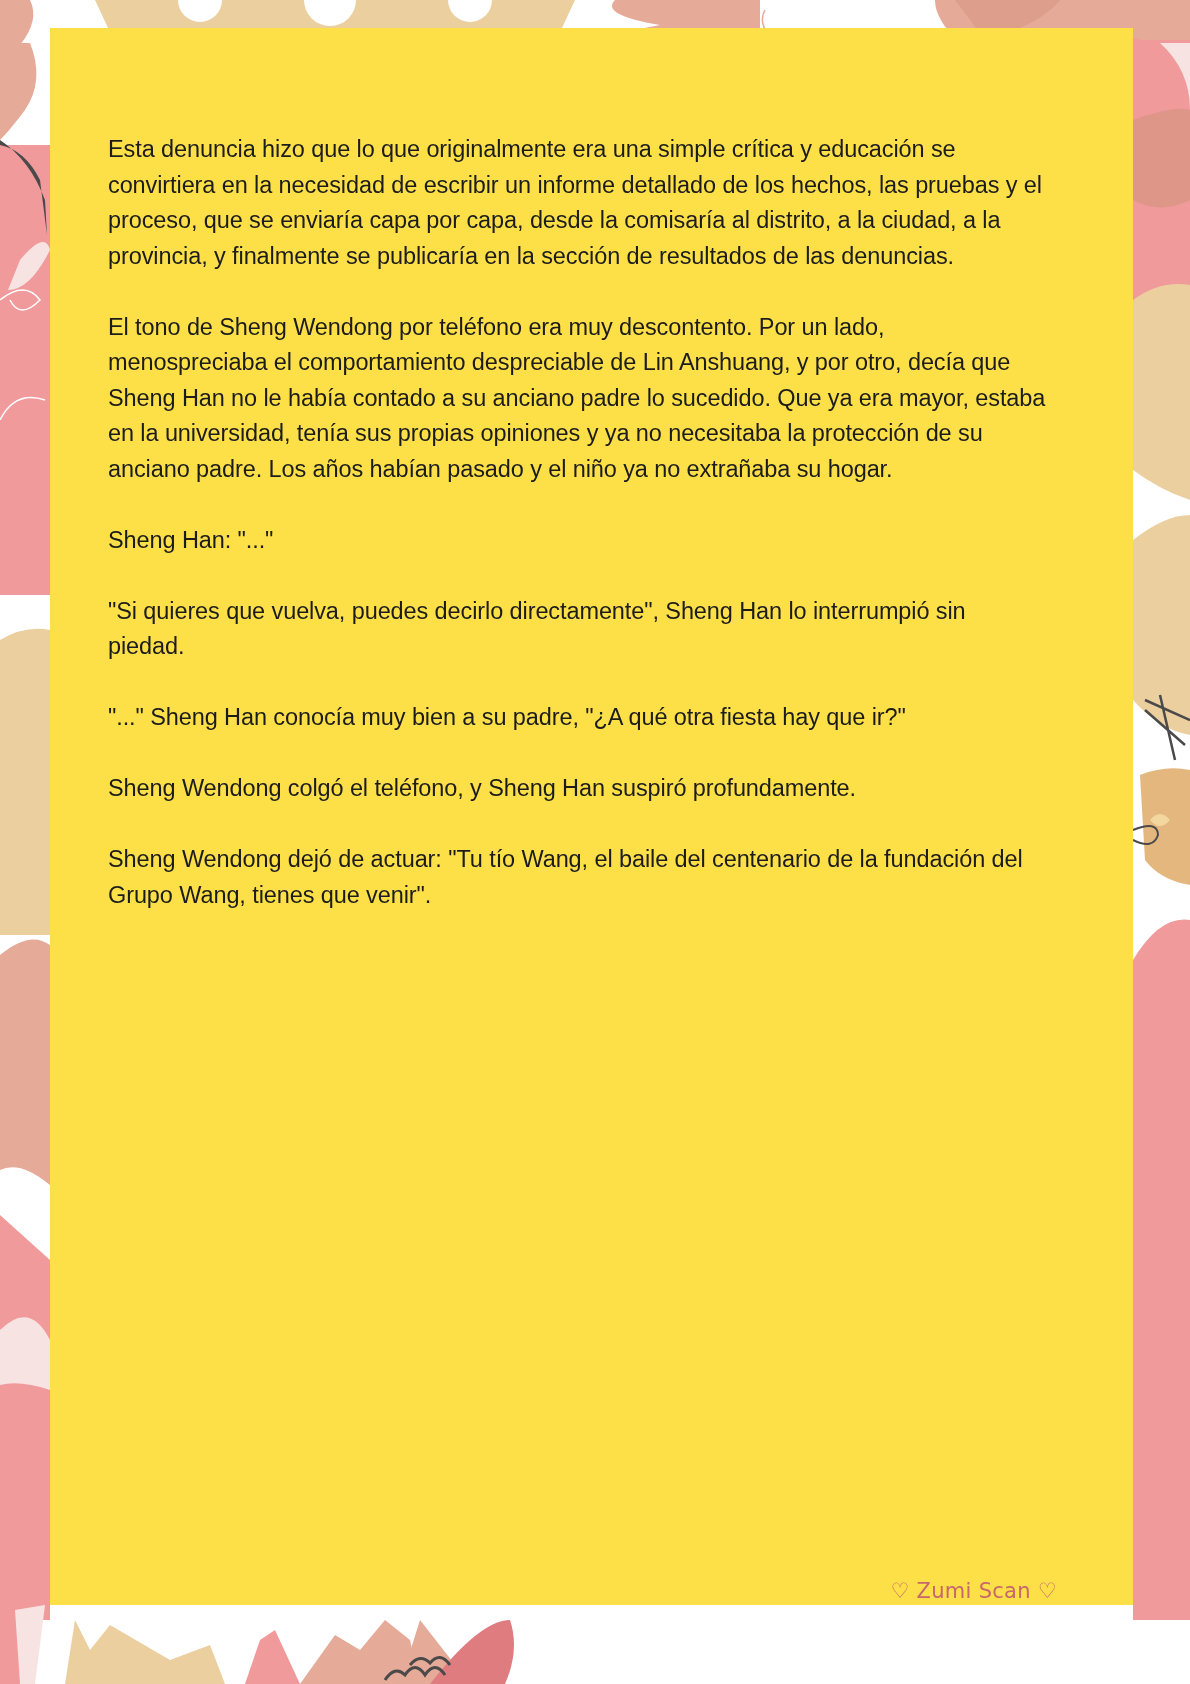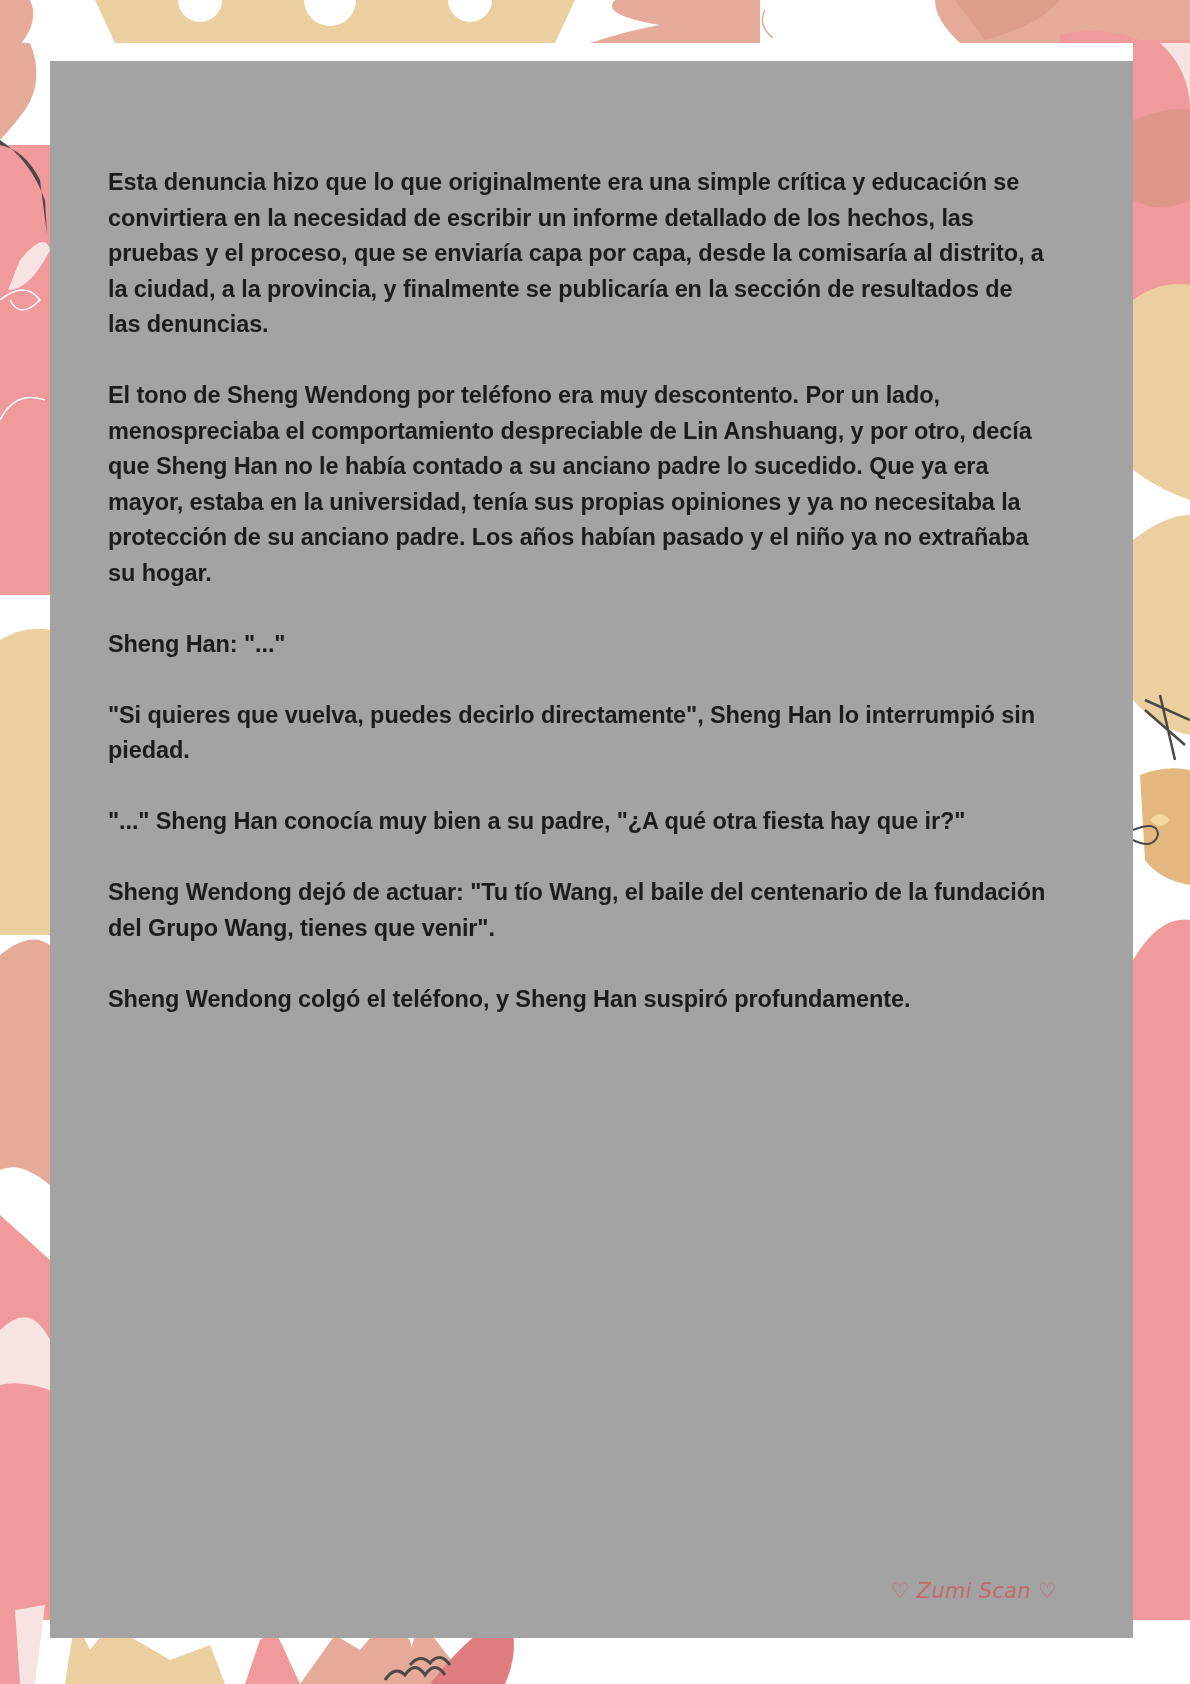--- a/index.html
+++ b/index.html
@@ -3,35 +3,33 @@
 <meta charset="utf-8">
 <style>
   html, body { margin: 0; padding: 0; }
   body {
     width: 1190px; height: 1684px; position: relative; overflow: hidden;
     background: #ffffff;
     font-family: "Liberation Sans", sans-serif;
   }
   .deco { position: absolute; }
   .page {
-    position: absolute; left: 50px; top: 61px; width: 1083px; height: 1577px;
-    background: #a3a3a3;
-    font-weight: bold;
+    position: absolute; left: 50px; top: 28px; width: 1083px; height: 1577px;
+    background: #fde047;
   }
   .content {
     position: absolute; left: 58px; top: 104px; width: 940px;
     font-size: 23.5px; line-height: 35.5px; color: #1c1c1c;
     letter-spacing: -0.1px;
   }
   .content p { margin: 0 0 35.5px 0; }
   .signature {
     position: absolute; right: 133px; top: 1579px;
     font-size: 21px; color: #c8676c; letter-spacing: 0.3px;
     font-family: "DejaVu Sans", sans-serif;
-    font-style: italic;
   }
 </style>
 </head>
 <body>
 
 <svg class="deco" width="1190" height="1684" viewBox="0 0 1190 1684" style="left:0;top:0;">
 
   <path d="M0 0 H1190 V43 H0 Z" fill="#ffffff"></path>
   <path d="M0 0 H30 Q40 20 20 45 L0 45 Z" fill="#e6aa99"></path>
   <path d="M95 0 H575 L555 43 H115 Z" fill="#eccf9f"></path>
@@ -79,18 +77,18 @@
   <path d="M385 1680 q10 -15 20 -5 q10 -15 20 0 q10 -15 20 0 M410 1665 q10 -12 20 -2 q10 -12 20 2" stroke="#4a4a4a" stroke-width="3" fill="none"></path>
 </svg>
 
 <div class="page">
   <div class="content">
     <p>Esta denuncia hizo que lo que originalmente era una simple crítica y educación se convirtiera en la necesidad de escribir un informe detallado de los hechos, las pruebas y el proceso, que se enviaría capa por capa, desde la comisaría al distrito, a la ciudad, a la provincia, y finalmente se publicaría en la sección de resultados de las denuncias.</p>
     <p>El tono de Sheng Wendong por teléfono era muy descontento. Por un lado, menospreciaba el comportamiento despreciable de Lin Anshuang, y por otro, decía que Sheng Han no le había contado a su anciano padre lo sucedido. Que ya era mayor, estaba en la universidad, tenía sus propias opiniones y ya no necesitaba la protección de su anciano padre. Los años habían pasado y el niño ya no extrañaba su hogar.</p>
     <p>Sheng Han: "..."</p>
     <p>"Si quieres que vuelva, puedes decirlo directamente", Sheng Han lo interrumpió sin piedad.</p>
     <p>"..." Sheng Han conocía muy bien a su padre, "¿A qué otra fiesta hay que ir?"</p>
+    <p>Sheng Wendong colgó el teléfono, y Sheng Han suspiró profundamente.</p>
     <p>Sheng Wendong dejó de actuar: "Tu tío Wang, el baile del centenario de la fundación del Grupo Wang, tienes que venir".</p>
-    <p>Sheng Wendong colgó el teléfono, y Sheng Han suspiró profundamente.</p>
   </div>
 </div>
 
 <div class="signature">♡ Zumi Scan ♡</div>
 
 </body></html>

